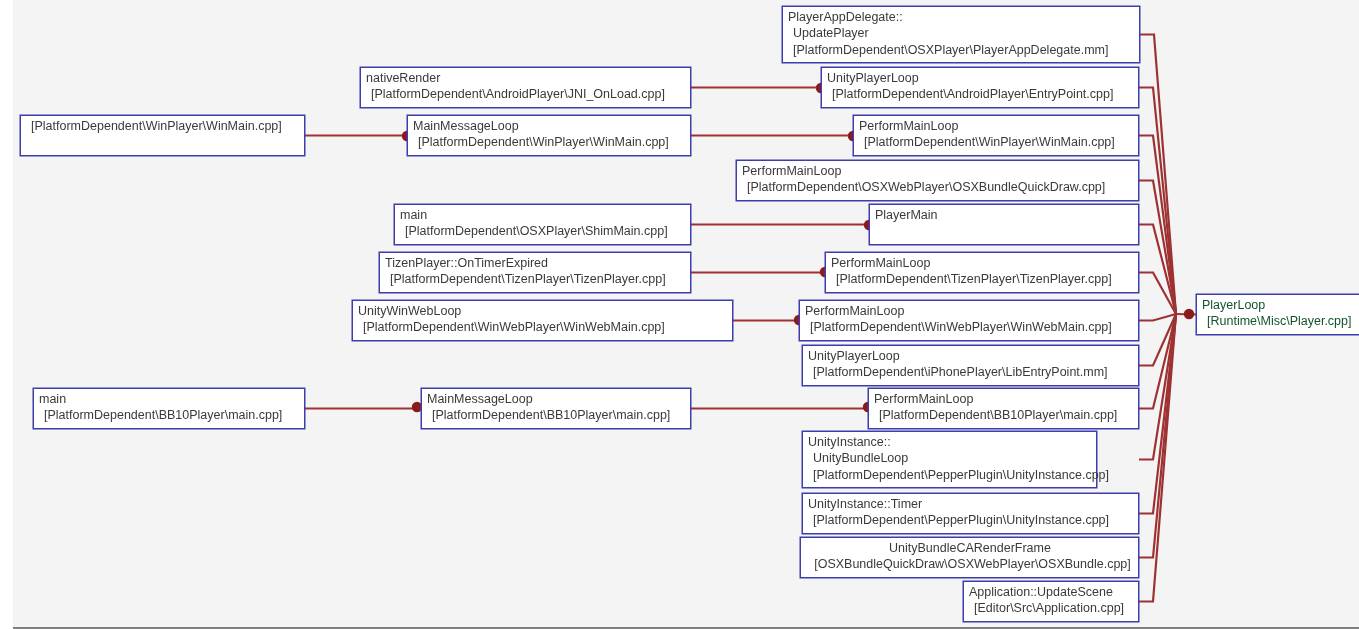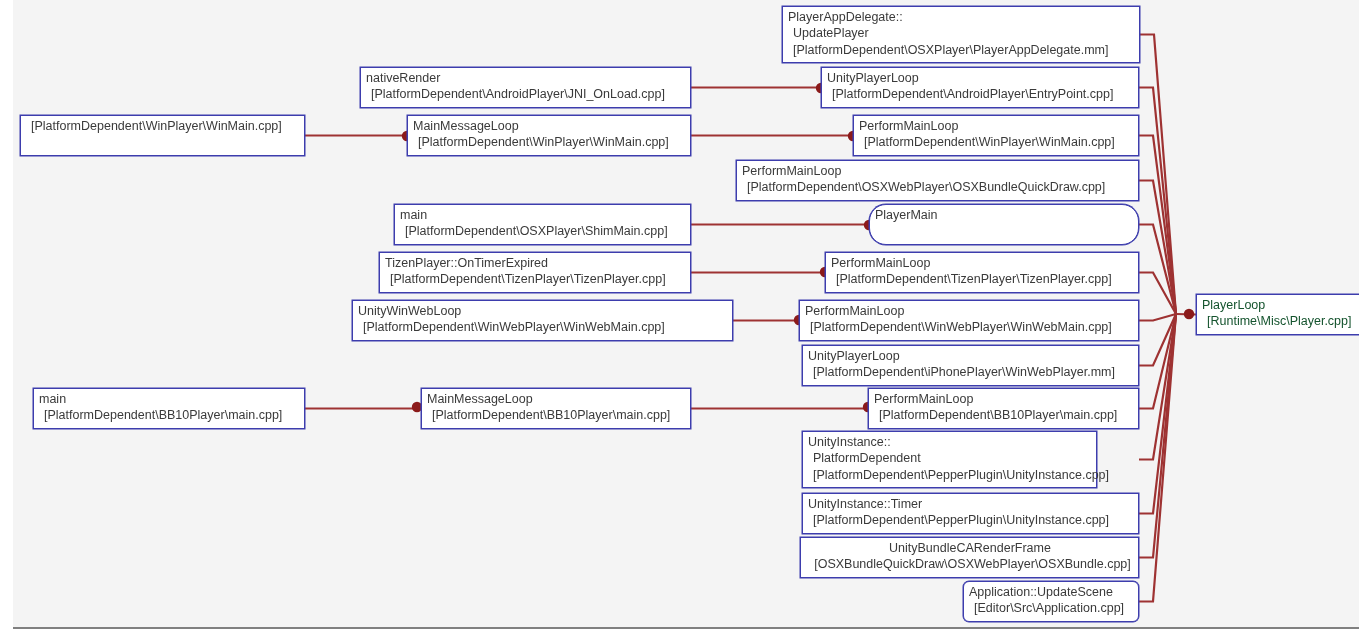--- a/index.html
+++ b/index.html
@@ -110,69 +110,69 @@
         <span class="ln2">[PlatformDependent\WinPlayer\WinMain.cpp]</span>
       </div>
       <div class="node" style="left: 723px; top: 160px; width: 403px; height: 41px;">
         <span class="ln1">PerformMainLoop</span>
         <span class="ln2">[PlatformDependent\OSXWebPlayer\OSXBundleQuickDraw.cpp]</span>
       </div>
       <div class="node" style="left: 381px; top: 204px; width: 297px; height: 41px;">
         <span class="ln1">main</span>
         <span class="ln2">[PlatformDependent\OSXPlayer\ShimMain.cpp]</span>
       </div>
-      <div class="node" style="left: 856px; top: 204px; width: 270px; height: 41px; border-radius: 17px;">
+      <div class="node" style="left: 856px; top: 204px; width: 270px; height: 41px;">
         <span class="ln1">PlayerMain</span>
       </div>
       <div class="node" style="left: 366px; top: 252px; width: 312px; height: 41px;">
         <span class="ln1">TizenPlayer::OnTimerExpired</span>
         <span class="ln2">[PlatformDependent\TizenPlayer\TizenPlayer.cpp]</span>
       </div>
       <div class="node" style="left: 812px; top: 252px; width: 314px; height: 41px;">
         <span class="ln1">PerformMainLoop</span>
         <span class="ln2">[PlatformDependent\TizenPlayer\TizenPlayer.cpp]</span>
       </div>
       <div class="node" style="left: 339px; top: 300px; width: 381px; height: 41px;">
         <span class="ln1">UnityWinWebLoop</span>
         <span class="ln2">[PlatformDependent\WinWebPlayer\WinWebMain.cpp]</span>
       </div>
       <div class="node" style="left: 786px; top: 300px; width: 340px; height: 41px;">
         <span class="ln1">PerformMainLoop</span>
         <span class="ln2">[PlatformDependent\WinWebPlayer\WinWebMain.cpp]</span>
       </div>
       <div class="node" style="left: 789px; top: 345px; width: 337px; height: 41px;">
         <span class="ln1">UnityPlayerLoop</span>
-        <span class="ln2">[PlatformDependent\iPhonePlayer\WinWebPlayer.mm]</span>
+        <span class="ln2">[PlatformDependent\iPhonePlayer\LibEntryPoint.mm]</span>
       </div>
       <div class="node" style="left: 20px; top: 388px; width: 272px; height: 41px;">
         <span class="ln1">main</span>
         <span class="ln2">[PlatformDependent\BB10Player\main.cpp]</span>
       </div>
       <div class="node" style="left: 408px; top: 388px; width: 270px; height: 41px;">
         <span class="ln1">MainMessageLoop</span>
         <span class="ln2">[PlatformDependent\BB10Player\main.cpp]</span>
       </div>
       <div class="node" style="left: 855px; top: 388px; width: 271px; height: 41px;">
         <span class="ln1">PerformMainLoop</span>
         <span class="ln2">[PlatformDependent\BB10Player\main.cpp]</span>
       </div>
       <div class="node" style="left: 789px; top: 431px; width: 295px; height: 57px;">
         <span class="ln1">UnityInstance::</span>
-        <span class="ln2">PlatformDependent</span>
+        <span class="ln2">UnityBundleLoop</span>
         <span class="ln3">[PlatformDependent\PepperPlugin\UnityInstance.cpp]</span>
       </div>
       <div class="node" style="left: 789px; top: 493px; width: 337px; height: 41px;">
         <span class="ln1">UnityInstance::Timer</span>
         <span class="ln2">[PlatformDependent\PepperPlugin\UnityInstance.cpp]</span>
       </div>
       <div class="node" style="left: 787px; top: 537px; width: 339px; height: 41px; text-align: center;">
         <span class="ln1">UnityBundleCARenderFrame</span>
         <span class="ln2">[OSXBundleQuickDraw\OSXWebPlayer\OSXBundle.cpp]</span>
       </div>
-      <div class="node" style="left: 950px; top: 581px; width: 176px; height: 41px; border-radius: 6px;">
+      <div class="node" style="left: 950px; top: 581px; width: 176px; height: 41px;">
         <span class="ln1">Application::UpdateScene</span>
         <span class="ln2">[Editor\Src\Application.cpp]</span>
       </div>
       <div class="node focus" style="left: 1183px; top: 294px; width: 170px; height: 41px;">
         <span class="ln1">PlayerLoop</span>
         <span class="ln2">[Runtime\Misc\Player.cpp]</span>
       </div>
     </div>
 </div>
 

